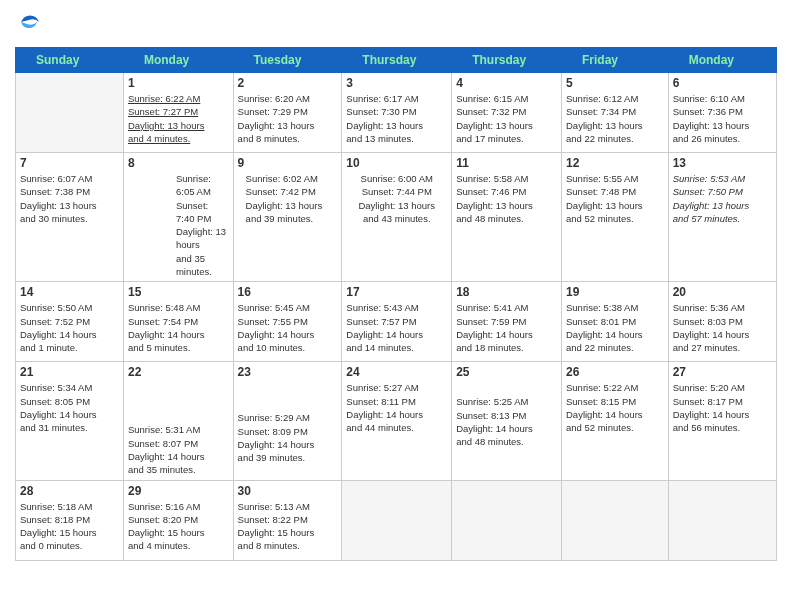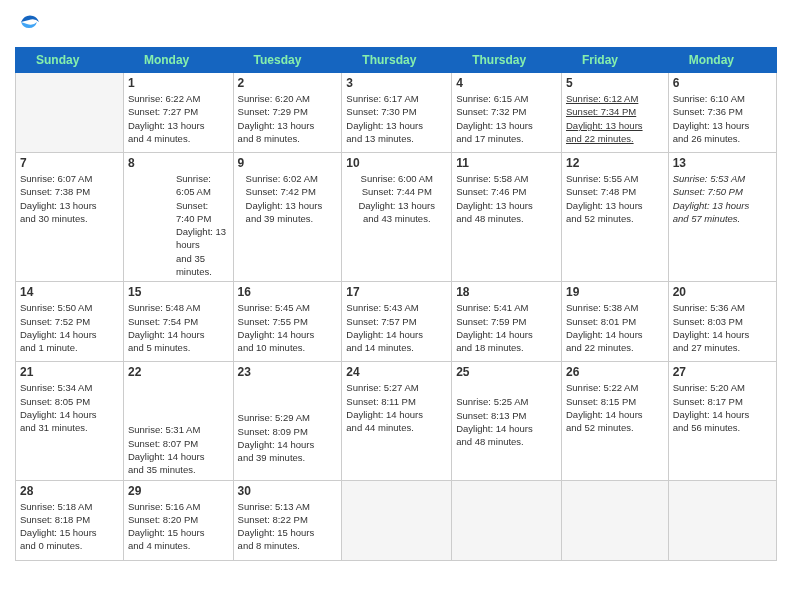--- a/index.html
+++ b/index.html
@@ -125,21 +125,21 @@
           <th>Thursday</th>
           <th>Friday</th>
           <th>Monday</th>
         </tr>
     </thead>
     <tbody id="calendar-body">
     <tr>
           <td class="empty-cell"></td>
           <td>
             <span class="day-num">1</span>
-            <div class="day-info" style="white-space: pre-line;">Sunrise: 6:22 AM
+            <div class="day-info" style="white-space: pre-line; text-decoration: underline;">Sunrise: 6:22 AM
 Sunset: 7:27 PM
 Daylight: 13 hours
 and 4 minutes.</div>
           </td>
           <td>
             <span class="day-num">2</span>
             <div class="day-info" style="white-space: pre-line;">Sunrise: 6:20 AM
 Sunset: 7:29 PM
 Daylight: 13 hours
 and 8 minutes.</div>
@@ -153,21 +153,21 @@
           </td>
           <td>
             <span class="day-num">4</span>
             <div class="day-info" style="white-space: pre-line;">Sunrise: 6:15 AM
 Sunset: 7:32 PM
 Daylight: 13 hours
 and 17 minutes.</div>
           </td>
           <td>
             <span class="day-num">5</span>
-            <div class="day-info" style="white-space: pre-line; text-decoration: underline;">Sunrise: 6:12 AM
+            <div class="day-info" style="white-space: pre-line;">Sunrise: 6:12 AM
 Sunset: 7:34 PM
 Daylight: 13 hours
 and 22 minutes.</div>
           </td>
           <td>
             <span class="day-num">6</span>
             <div class="day-info" style="white-space: pre-line;">Sunrise: 6:10 AM
 Sunset: 7:36 PM
 Daylight: 13 hours
 and 26 minutes.</div>

